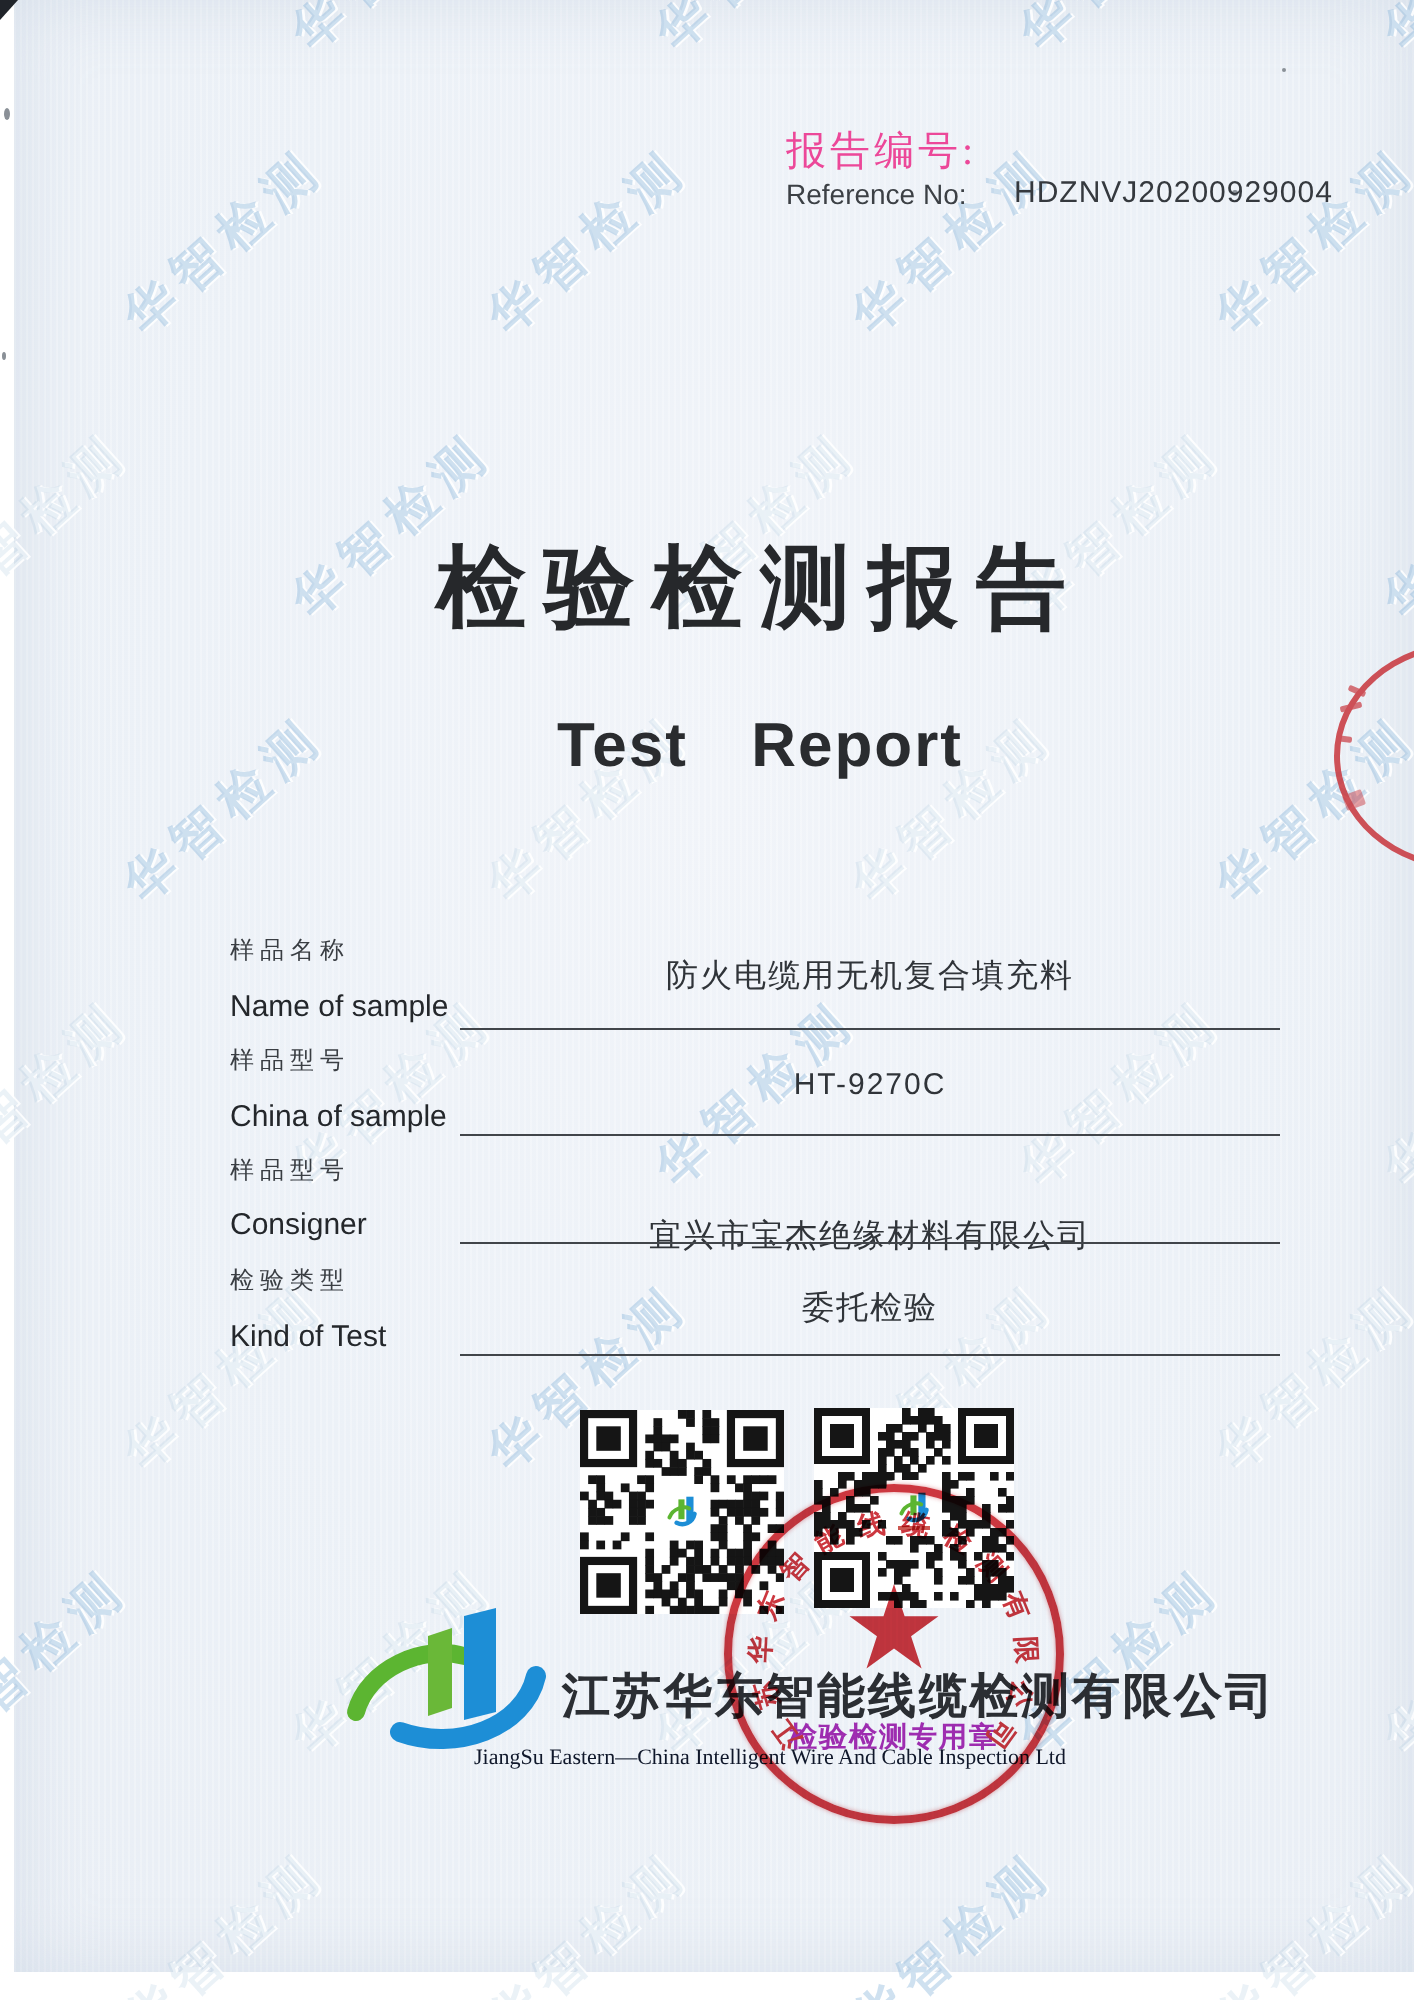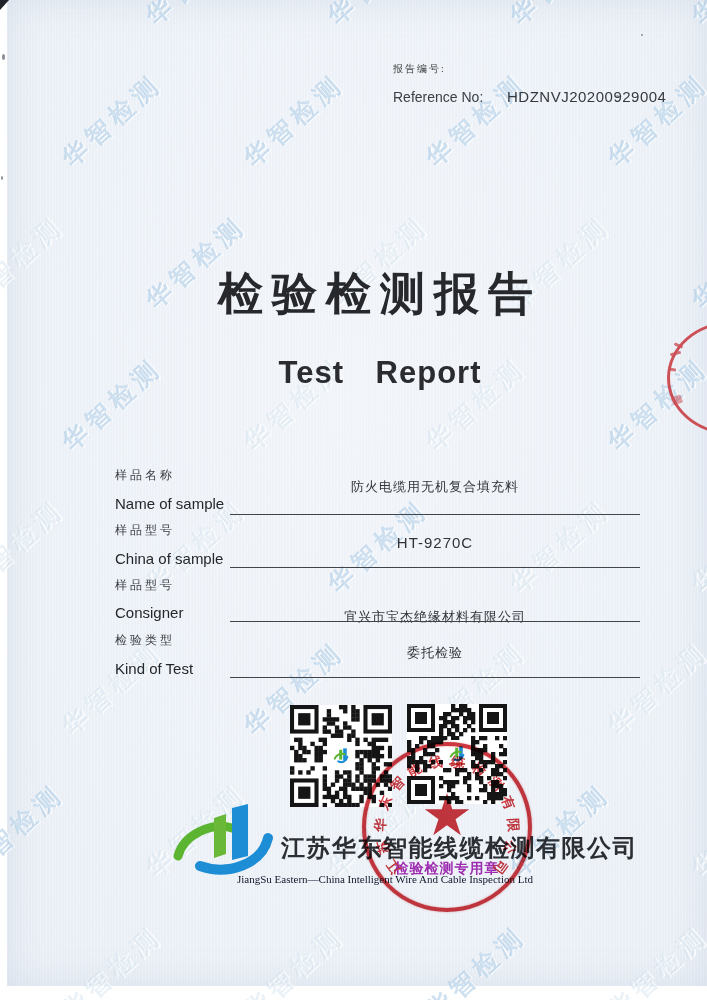--- a/index.html
+++ b/index.html
@@ -22,38 +22,38 @@
   }
   .speck{position:absolute;background:#8a9097;border-radius:50%;}
   
   #wm-layer{position:absolute;inset:0;overflow:hidden;pointer-events:none;}
   .wm{
     position:absolute;font-weight:bold;font-size:25px;letter-spacing:6px;white-space:nowrap;
     transform:rotate(-42deg);font-family:"Liberation Serif","DejaVu Serif",serif;
     text-shadow:1px 1px 0 rgba(255,255,255,.85);
   }
   
-  .ref-zh{left:393px;top:62px;font-size:10px;color:#404040;letter-spacing:2px;
+  .ref-zh{left:393px;top:62px;font-size:20px;color:#ec4899;letter-spacing:2px;
     font-family:"Liberation Serif","DejaVu Serif",serif;}
   .ref-en{left:393px;top:89px;font-size:14px;color:#3c4045;}
   .ref-no{left:507px;top:88px;font-size:15px;color:#35393e;letter-spacing:.5px;}
   
   .title-zh{
     left:0;top:264px;width:760px;text-align:center;font-size:45px;font-weight:bold;
     letter-spacing:9px;color:#26282b;font-family:"Liberation Serif","DejaVu Serif",serif;
   }
   .title-en{
     left:0;top:355px;width:760px;text-align:center;font-size:31px;font-weight:bold;
     color:#2a2c2f;word-spacing:22px;letter-spacing:1px;
   }
   
   .f-zh{left:115px;font-size:12px;color:#3a3e43;letter-spacing:3px;
     font-family:"Liberation Serif","DejaVu Serif",serif;}
   .f-en{left:115px;font-size:15px;color:#24272b;}
-  .f-val{left:230px;width:410px;text-align:center;font-size:13px;color:#303439;
+  .f-val{left:230px;width:410px;text-align:center;font-size:16px;color:#303439;
     letter-spacing:1px;font-family:"Liberation Serif","DejaVu Serif",serif;}
   .f-line{left:230px;width:410px;height:0;border-bottom:1.4px solid #41454a;}
   
   .qr{background:#fff;}
   .qr svg{display:block;}
   .qr-logo{
     position:absolute;left:50%;top:50%;transform:translate(-50%,-50%);
     width:24px;height:24px;background:#fff;border-radius:3px;display:flex;
     align-items:center;justify-content:center;box-shadow:0 0 0 2px #fff;
   }

